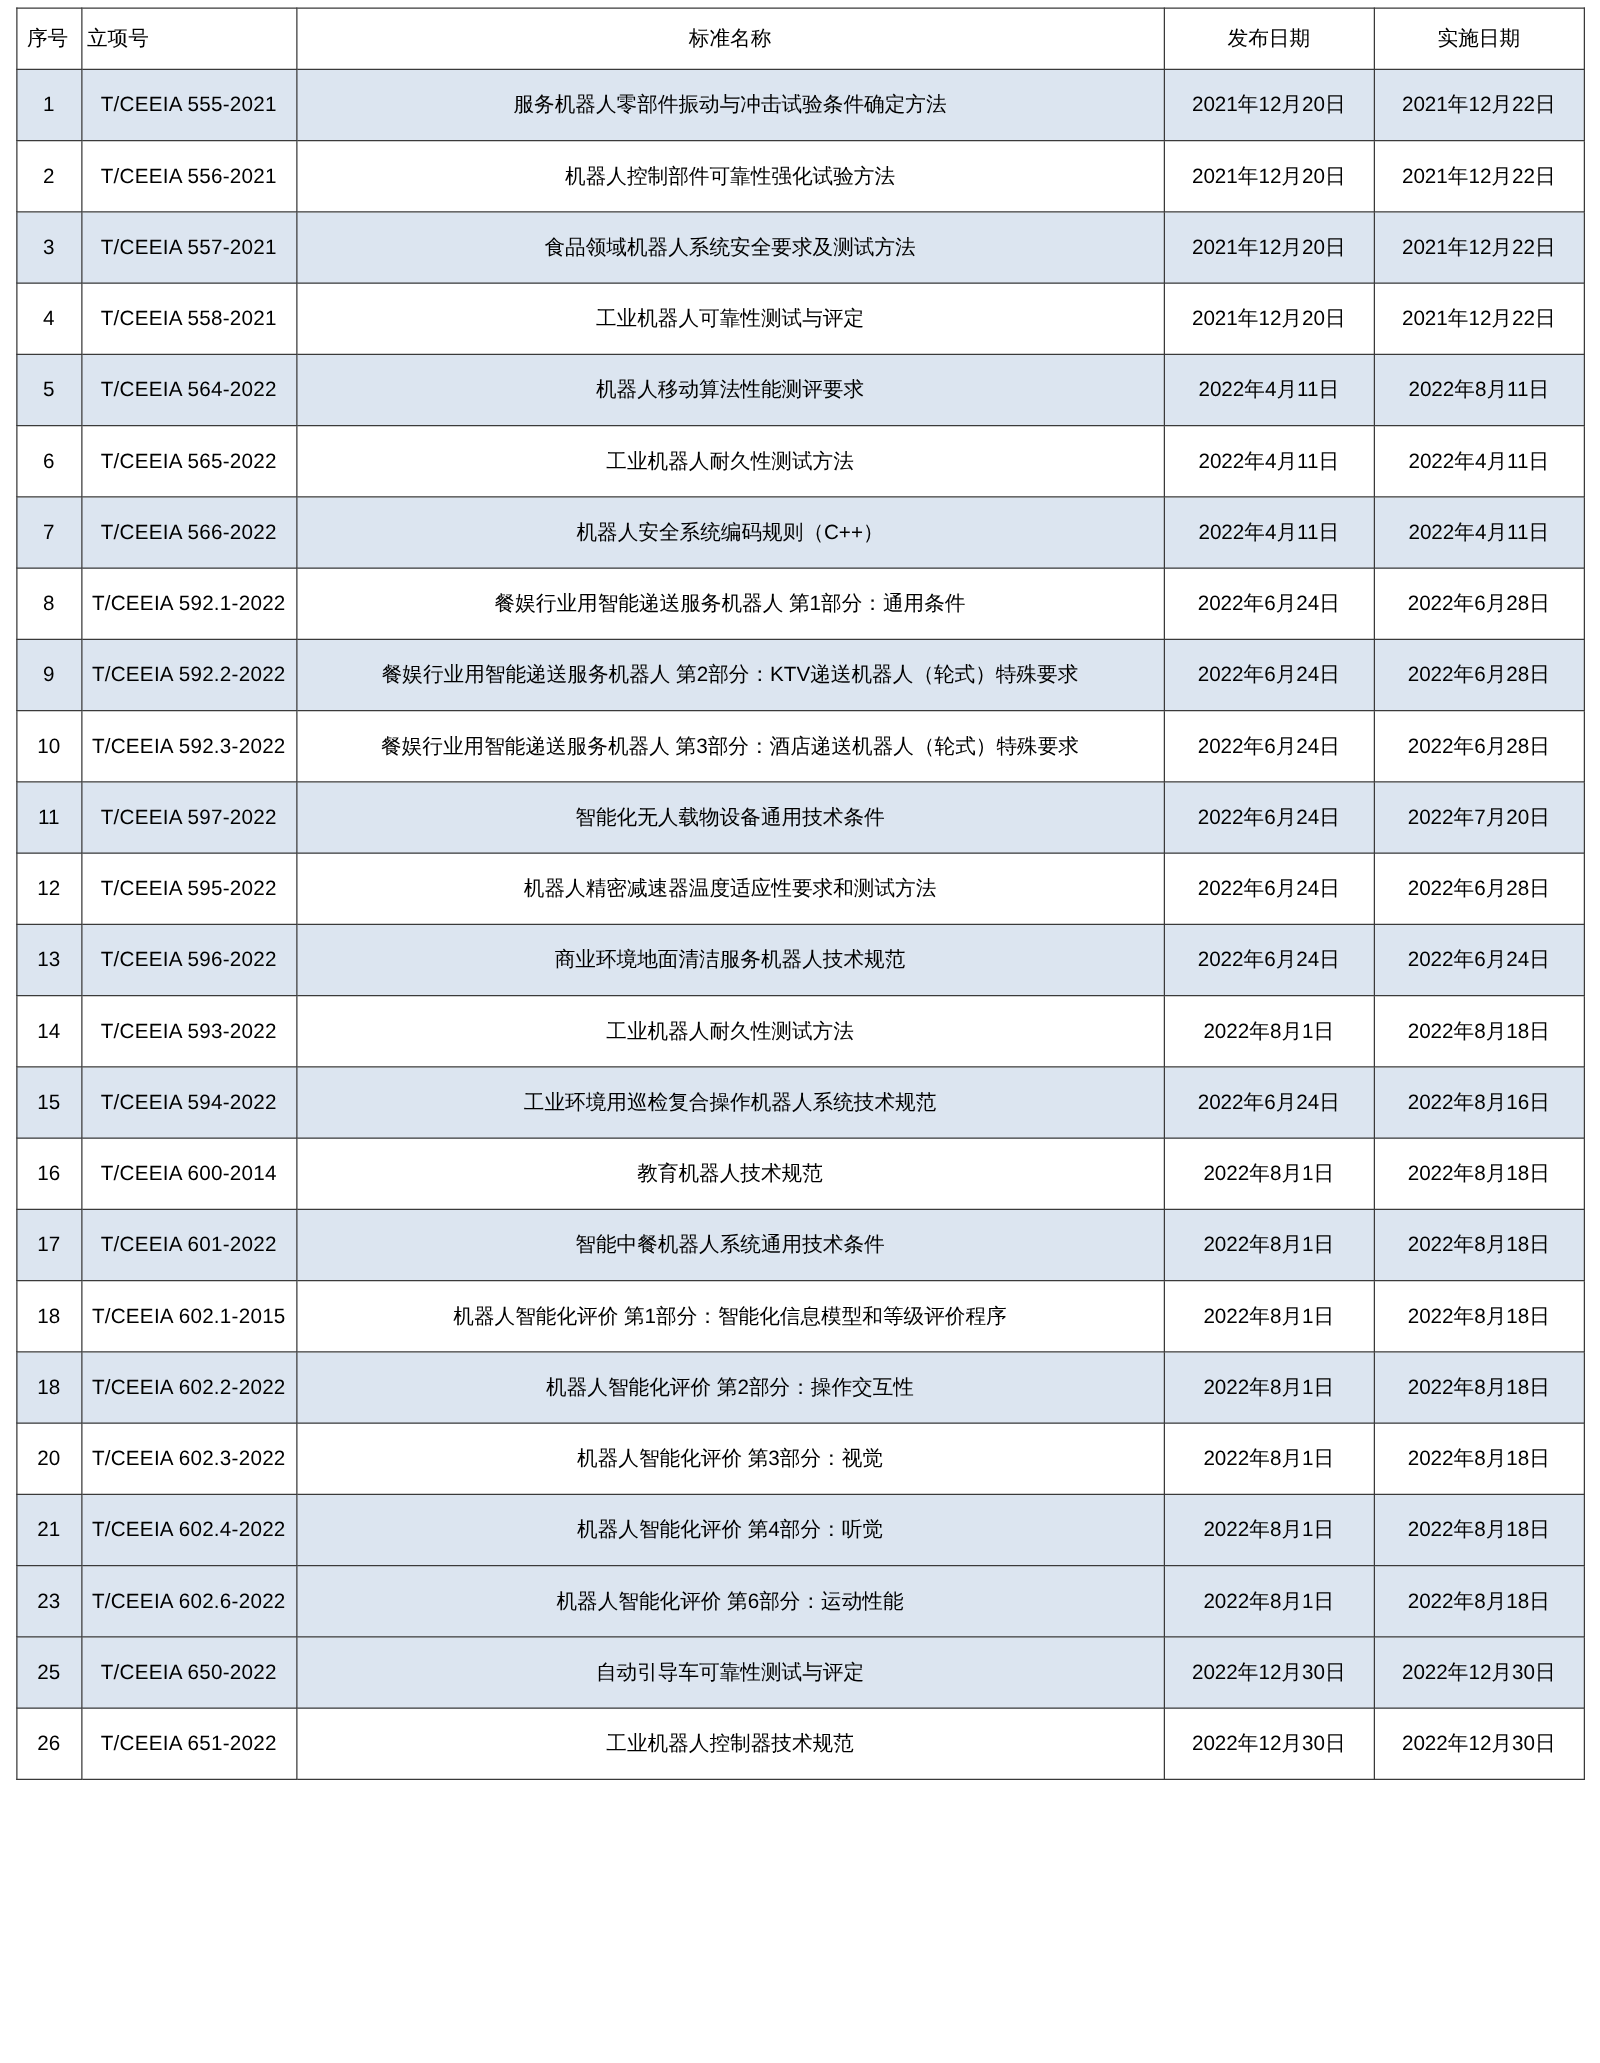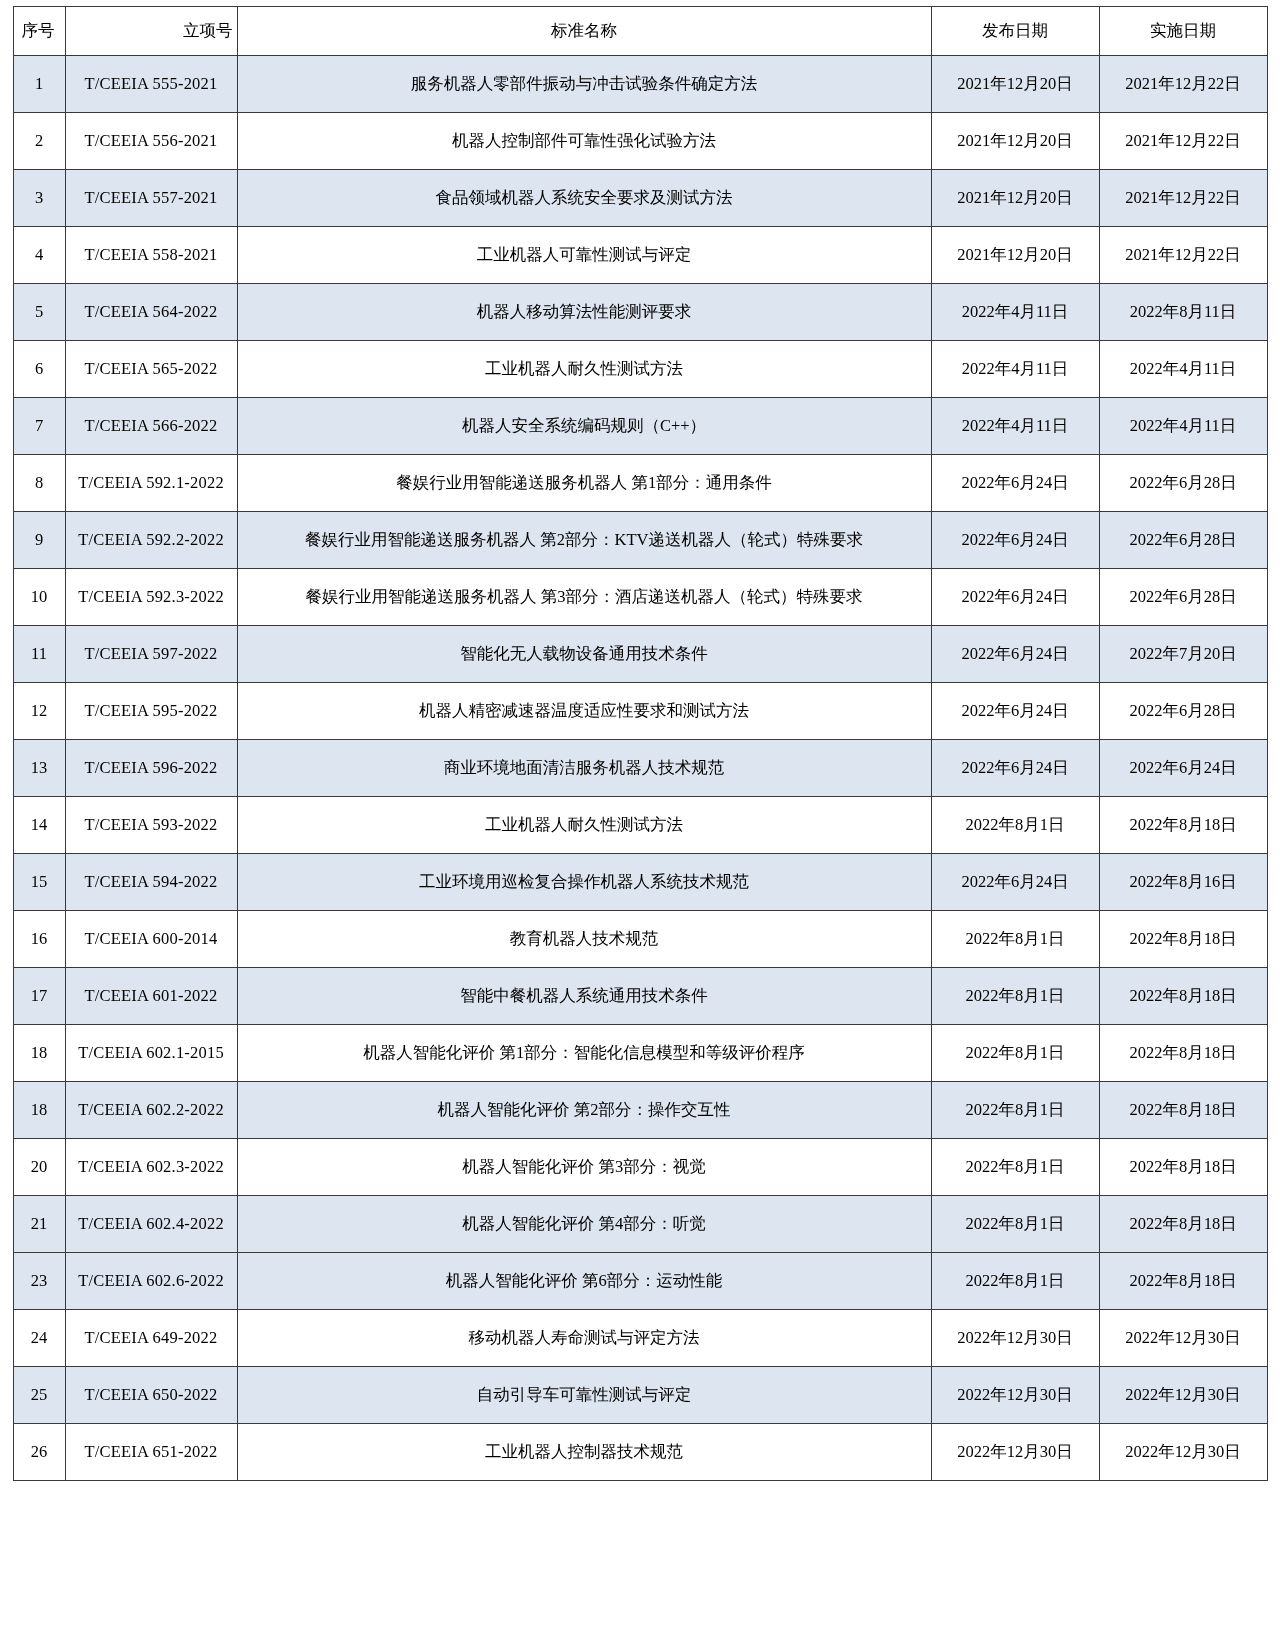--- a/index.html
+++ b/index.html
@@ -17,21 +17,20 @@
     width: 1280px;
     height: 1650px;
     box-sizing: border-box;
     padding: 6px 8px 0 8px;
   }
   table.std-table {
     border-collapse: collapse;
     table-layout: fixed;
     width: 1194px;
     margin: 0 auto;
-    font-family: Liberation Serif, serif;
   }
   table.std-table td,
   table.std-table th {
     border: 1px solid #3a3a3a;
     text-align: center;
     vertical-align: middle;
     font-weight: normal;
     font-size: 16.5px;
     line-height: 1.25;
     padding: 0 4px;
@@ -51,21 +50,21 @@
   tbody tr.shade td { background: #dce5f0; }
   tbody tr.plain td { background: #ffffff; }
 
   td.cell-idx { font-size: 16.5px; }
   td.cell-num { font-size: 16.5px; letter-spacing: 0.2px; }
   td.cell-name { font-size: 16.5px; }
   td.cell-date { font-size: 16.5px; }
 
   thead td.head-cell { font-size: 16.5px; }
   thead td.head-idx { text-align: left; padding-left: 8px; }
-  thead td.head-num { text-align: right; }
+  thead td.head-num { text-align: left; }
 </style>
 </head>
 <body>
 
 <div class="sheet">
   <table class="std-table">
     <colgroup>
       <col class="c-idx">
       <col class="c-num">
       <col class="c-name">
@@ -229,27 +228,20 @@
           <td class="cell-date">2022年8月1日</td>
           <td class="cell-date">2022年8月18日</td>
         </tr>
         <tr class="shade">
           <td class="cell-idx">23</td>
           <td class="cell-num">T/CEEIA 602.6-2022</td>
           <td class="cell-name">机器人智能化评价 第6部分：运动性能</td>
           <td class="cell-date">2022年8月1日</td>
           <td class="cell-date">2022年8月18日</td>
         </tr>
-        <tr class="plain">
-          <td class="cell-idx">24</td>
-          <td class="cell-num">T/CEEIA 649-2022</td>
-          <td class="cell-name">移动机器人寿命测试与评定方法</td>
-          <td class="cell-date">2022年12月30日</td>
-          <td class="cell-date">2022年12月30日</td>
-        </tr>
         <tr class="shade">
           <td class="cell-idx">25</td>
           <td class="cell-num">T/CEEIA 650-2022</td>
           <td class="cell-name">自动引导车可靠性测试与评定</td>
           <td class="cell-date">2022年12月30日</td>
           <td class="cell-date">2022年12月30日</td>
         </tr>
         <tr class="plain">
           <td class="cell-idx">26</td>
           <td class="cell-num">T/CEEIA 651-2022</td>

